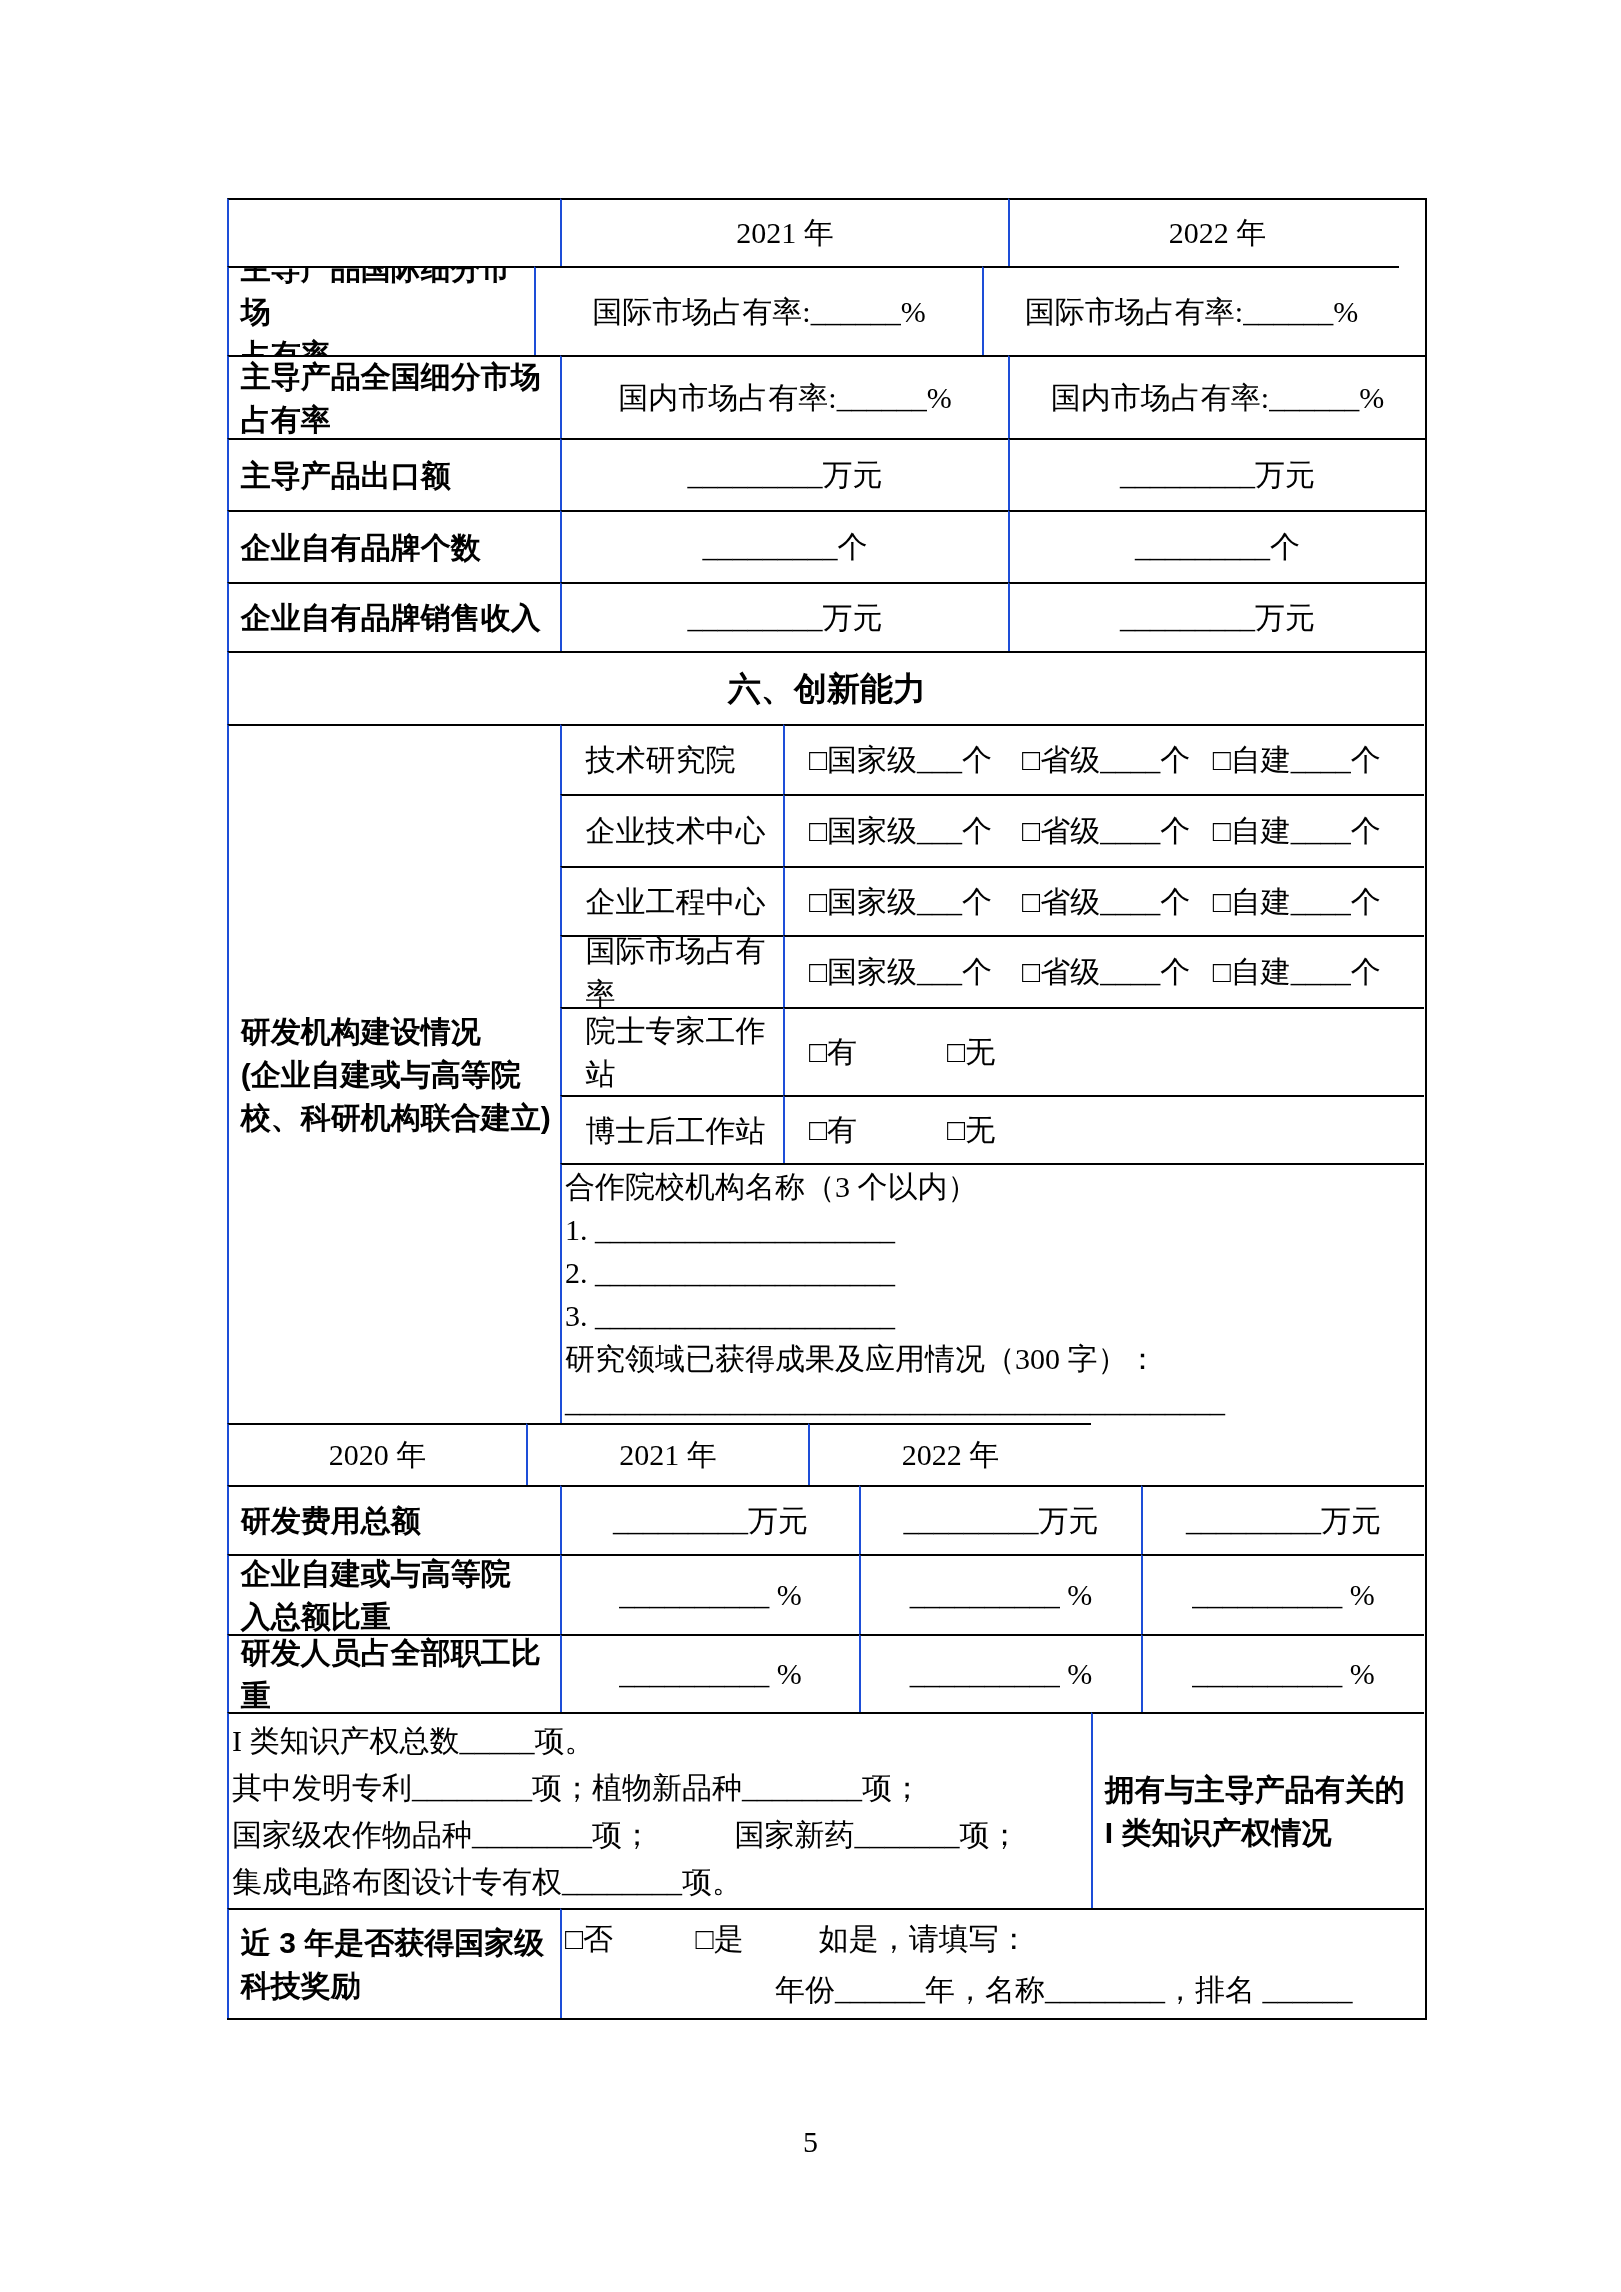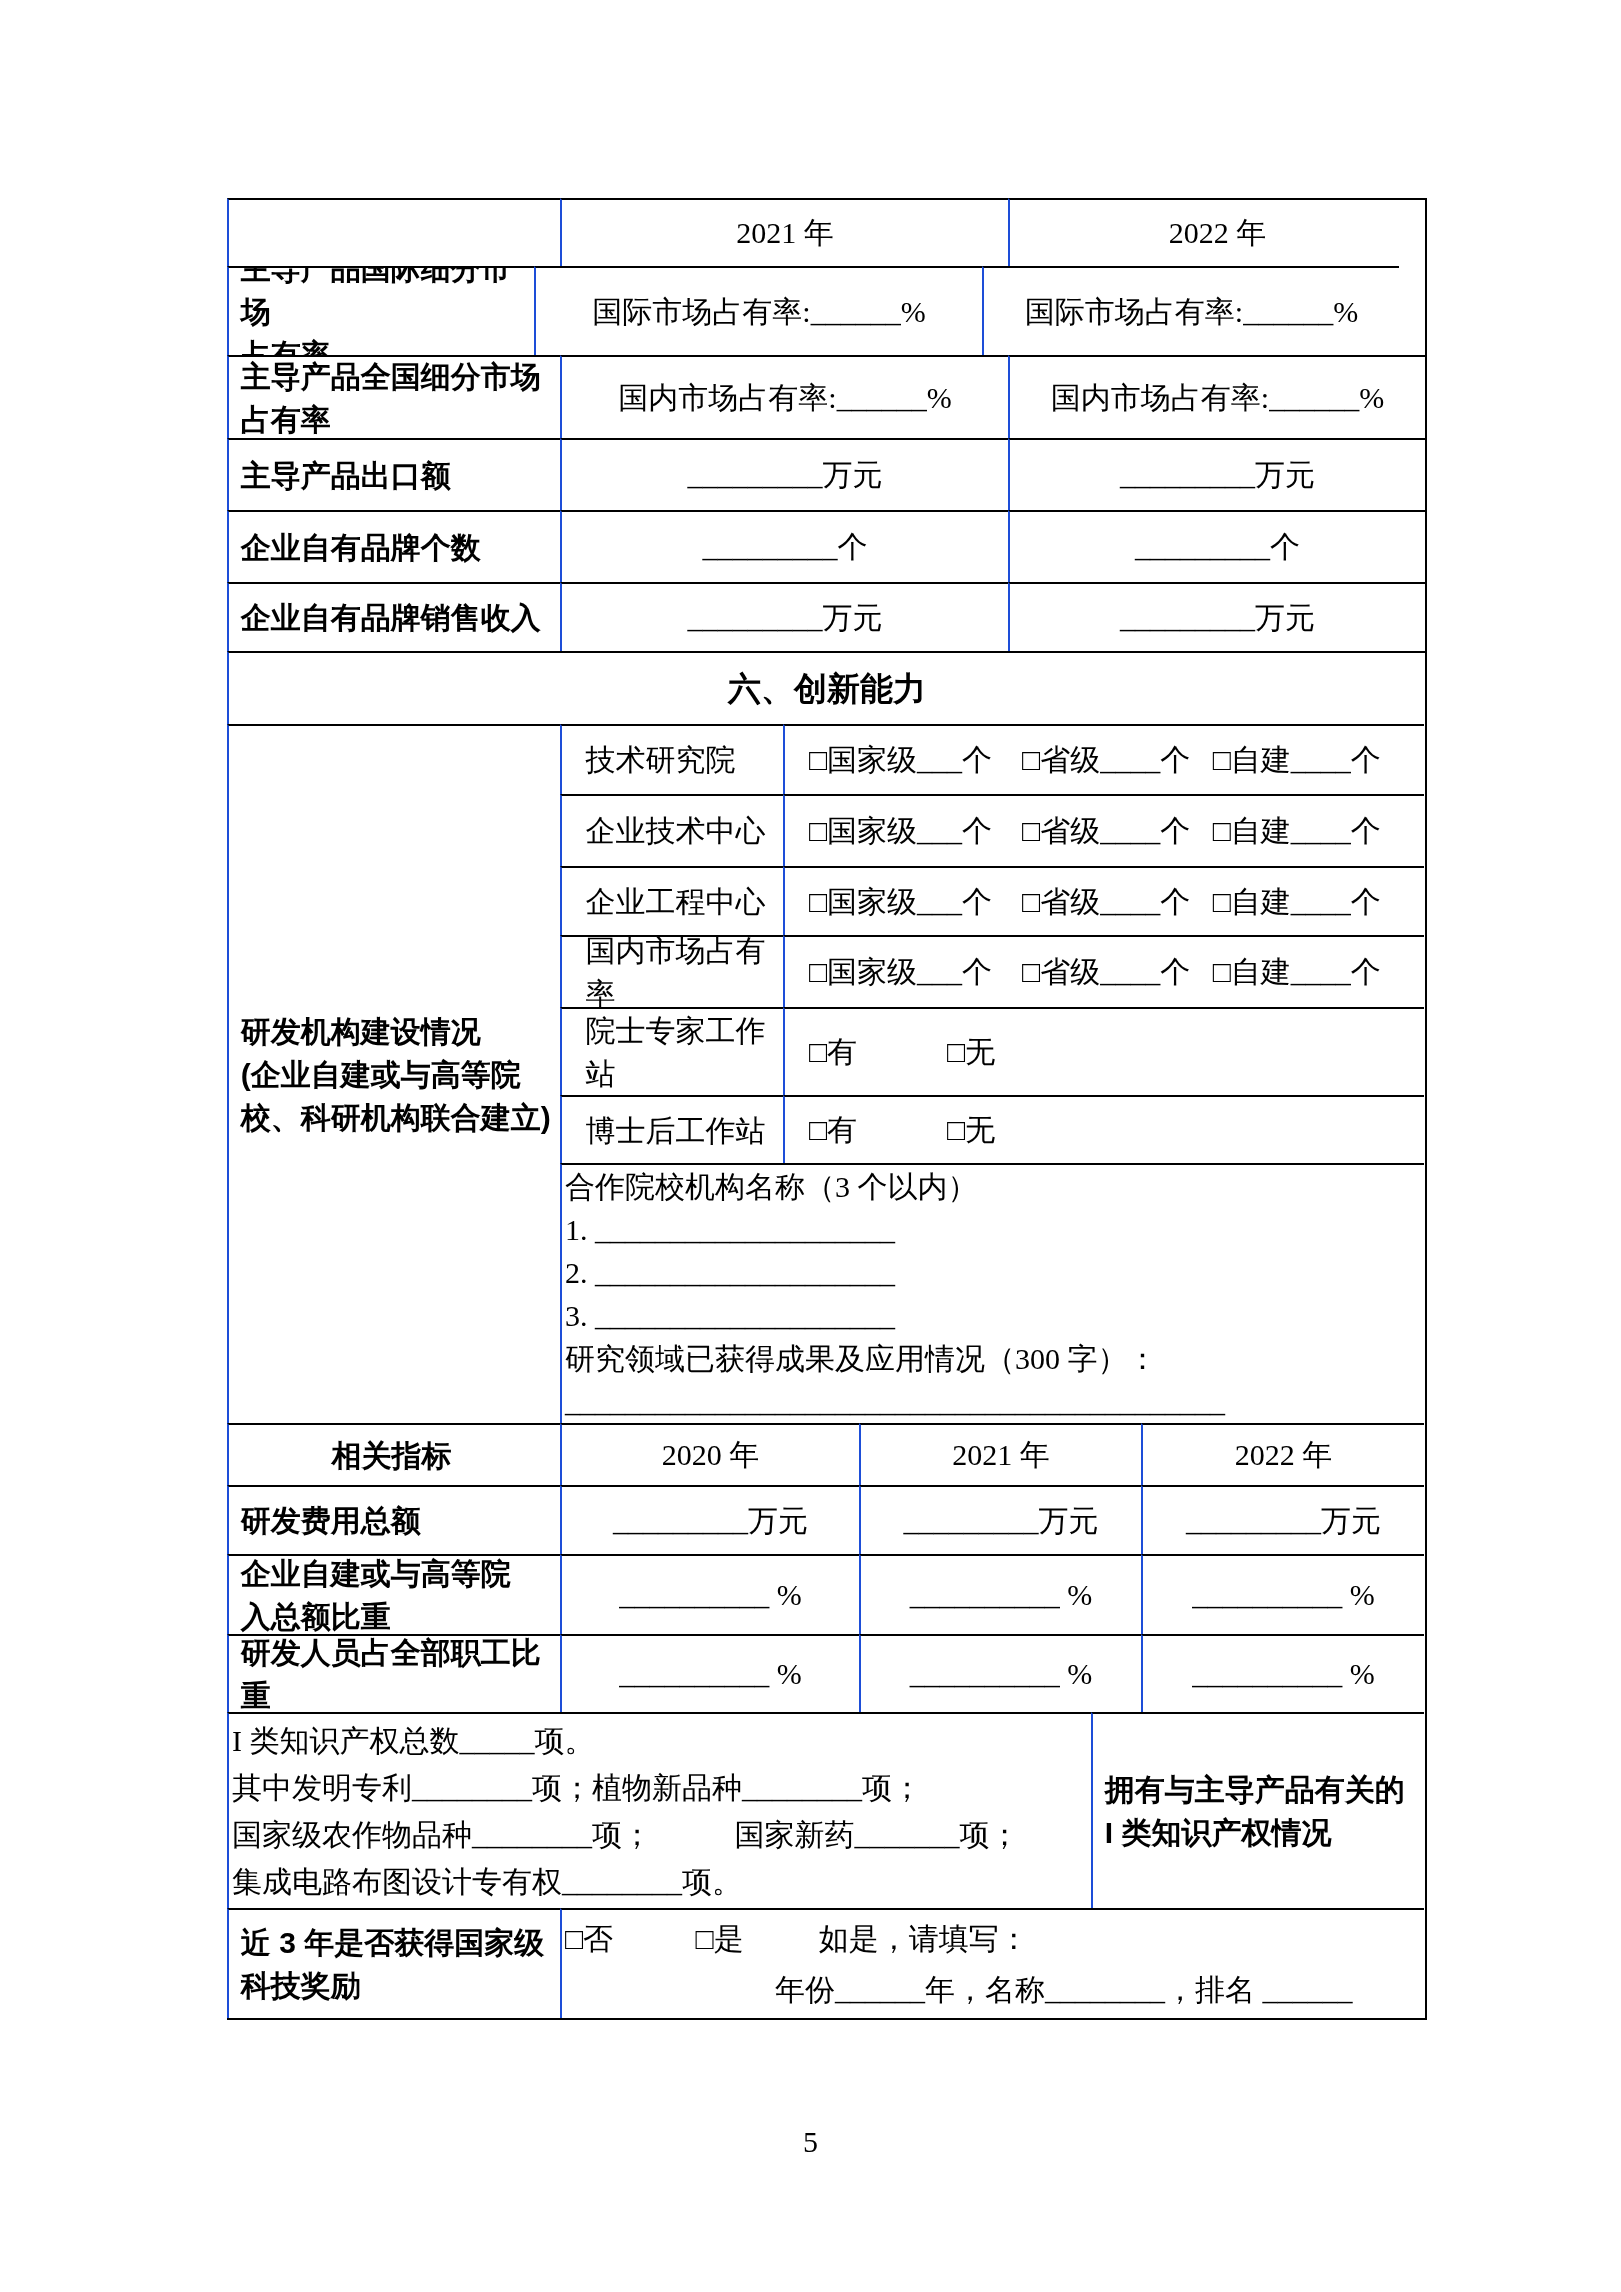--- a/index.html
+++ b/index.html
@@ -121,21 +121,21 @@
           <div class="c sublbl" style="width:223px">企业技术中心</div>
           <div class="c opt" style="width:641px">□国家级___个    □省级____个   □自建____个</div>
         </div>
 
         <div class="row" style="height:70px">
           <div class="c sublbl" style="width:223px">企业工程中心</div>
           <div class="c opt" style="width:641px">□国家级___个    □省级____个   □自建____个</div>
         </div>
 
         <div class="row" style="height:72px">
-          <div class="c sublbl" style="width:223px">国内市场占有率</div>
+          <div class="c sublbl" style="width:223px">国际市场占有率</div>
           <div class="c opt" style="width:641px">□国家级___个    □省级____个   □自建____个</div>
         </div>
 
         <div class="row" style="height:88px">
           <div class="c sublbl" style="width:223px">院士专家工作
 站</div>
           <div class="c opt" style="width:641px">□有            □无</div>
         </div>
 
         <div class="row" style="height:68px">
@@ -149,21 +149,20 @@
 2. ____________________
 3. ____________________
 研究领域已获得成果及应用情况（300 字）：
 ____________________________________________</div>
         </div>
 
       </div>
     </div>
 
     <div class="row" style="height:62px">
-      <div class="c cc lbl" style="width:333px;justify-content:center;padding-left:0">相关指标</div>
       <div class="c cc" style="width:299px">2020 年</div>
       <div class="c cc" style="width:282px">2021 年</div>
       <div class="c cc" style="width:283px">2022 年</div>
     </div>
 
     <div class="row" style="height:69px">
       <div class="c lbl" style="width:333px">研发费用总额</div>
       <div class="c cc" style="width:299px">_________万元</div>
       <div class="c cc" style="width:282px">_________万元</div>
       <div class="c cc" style="width:283px">_________万元</div>

